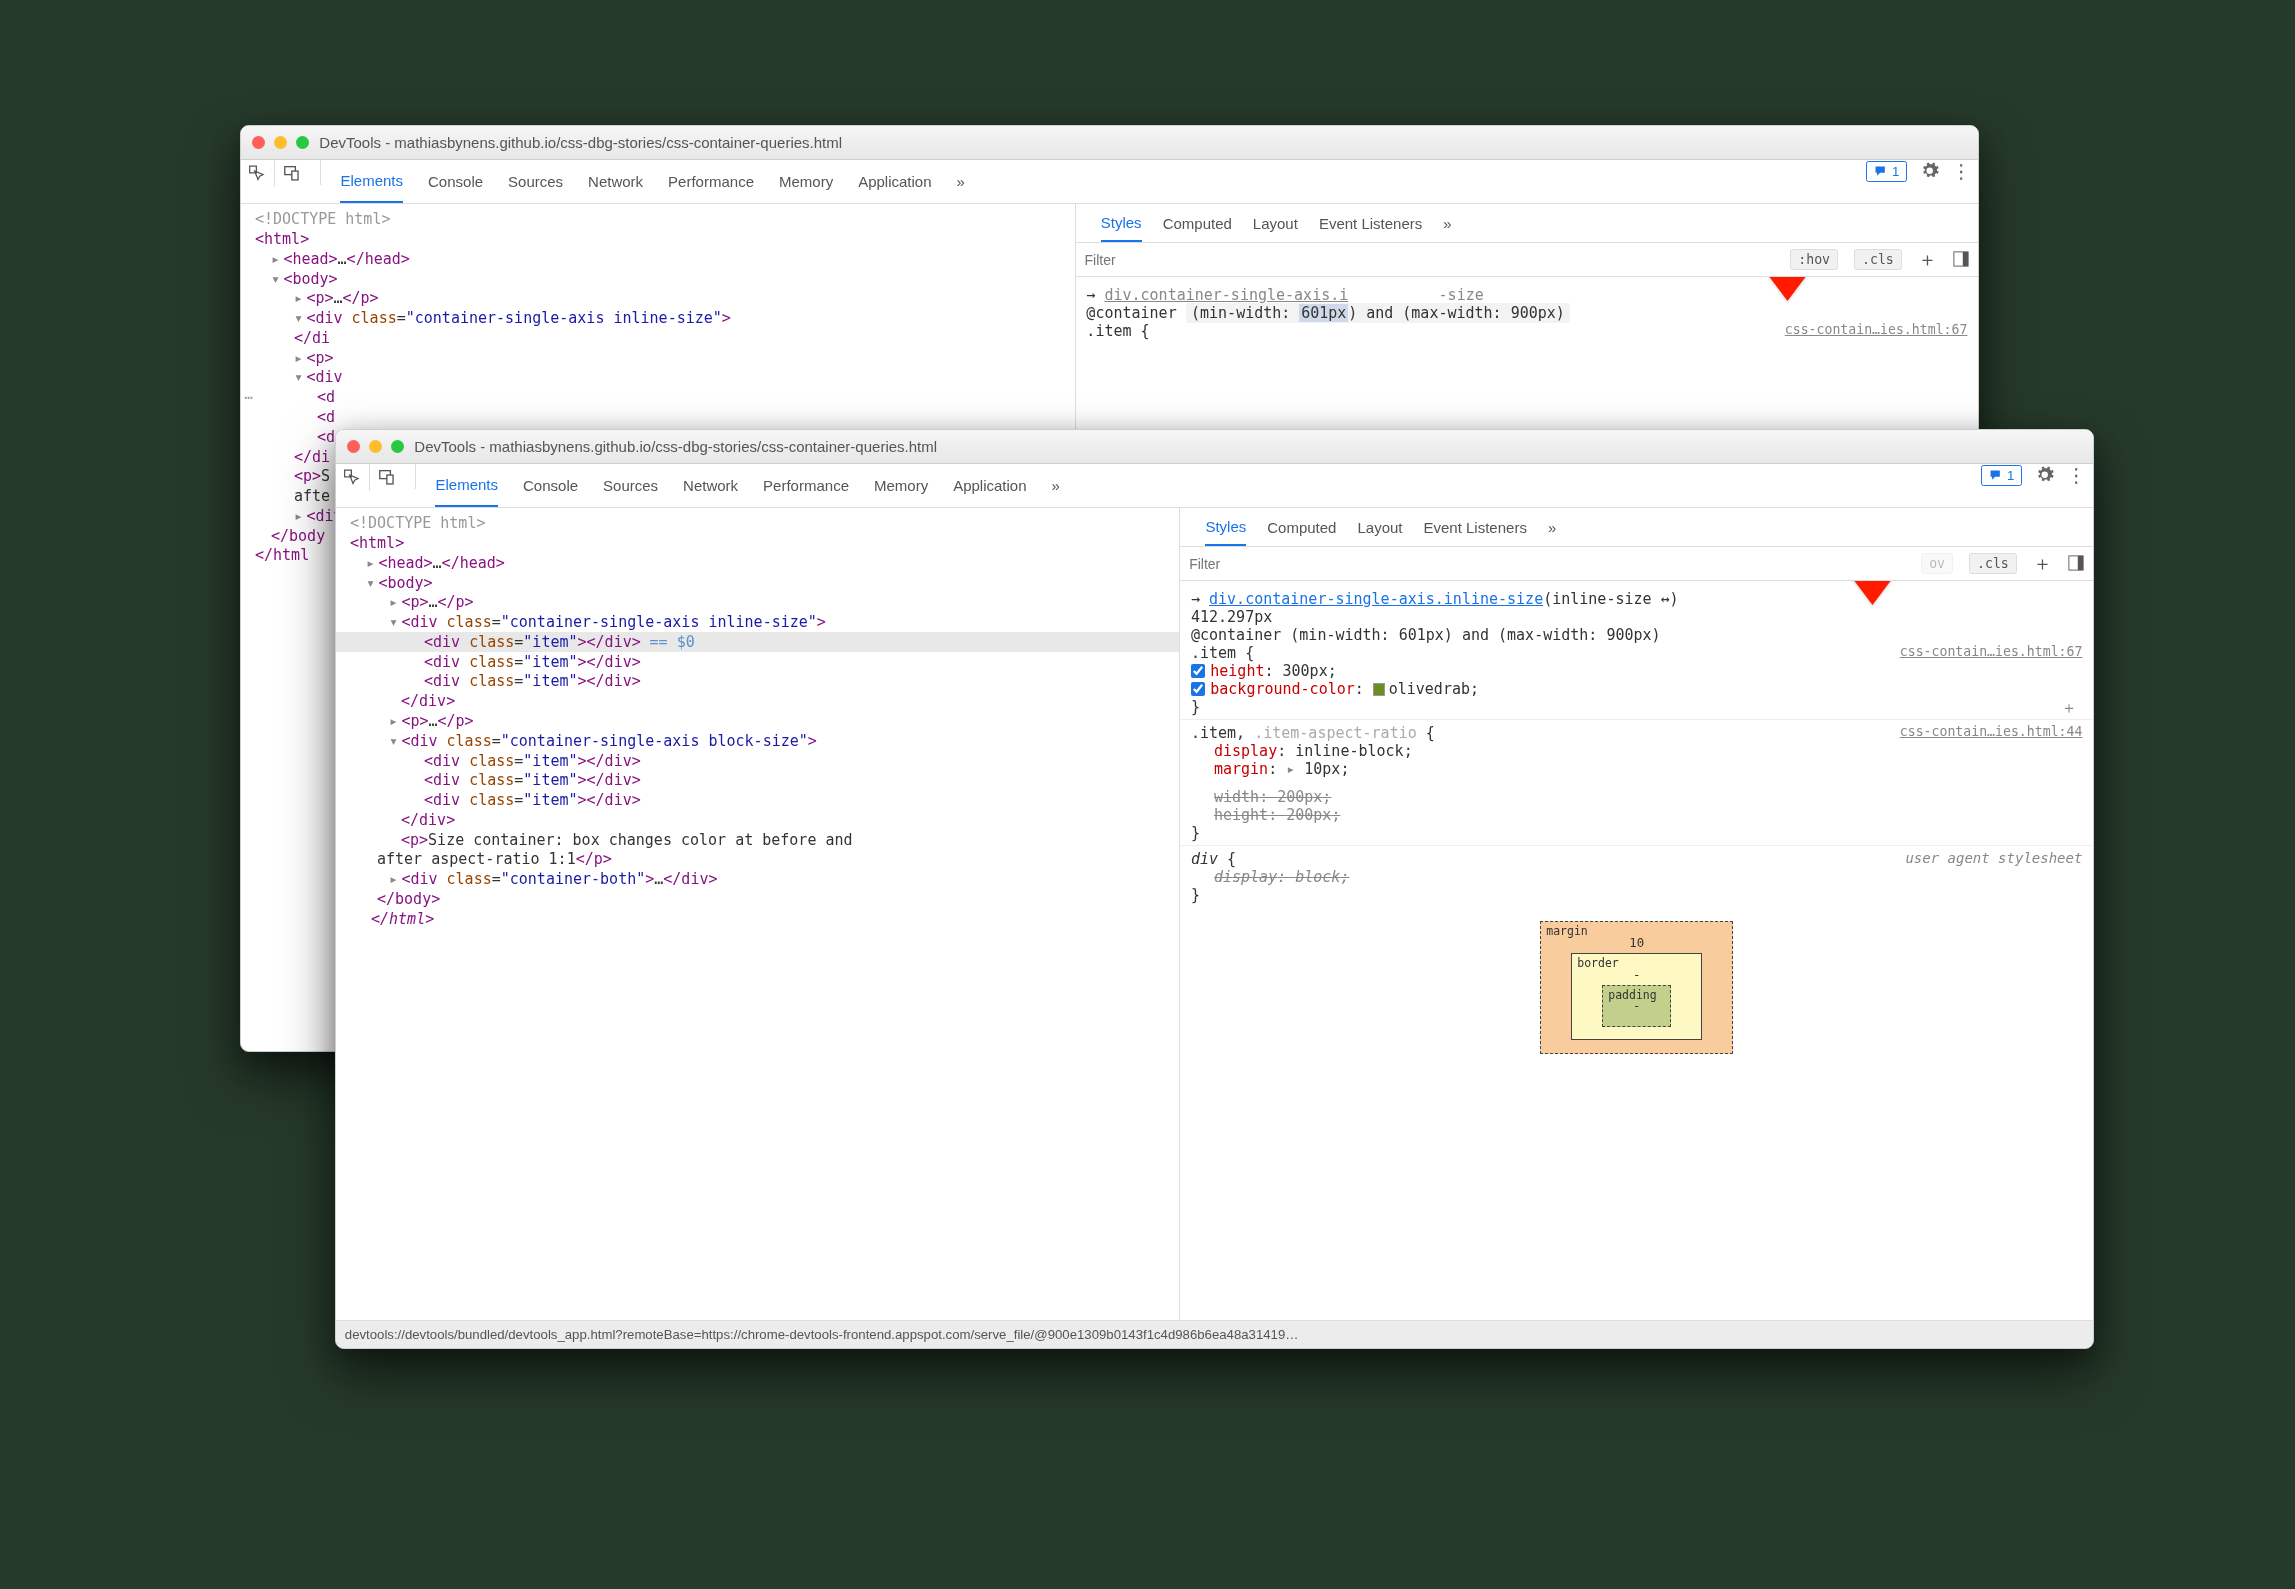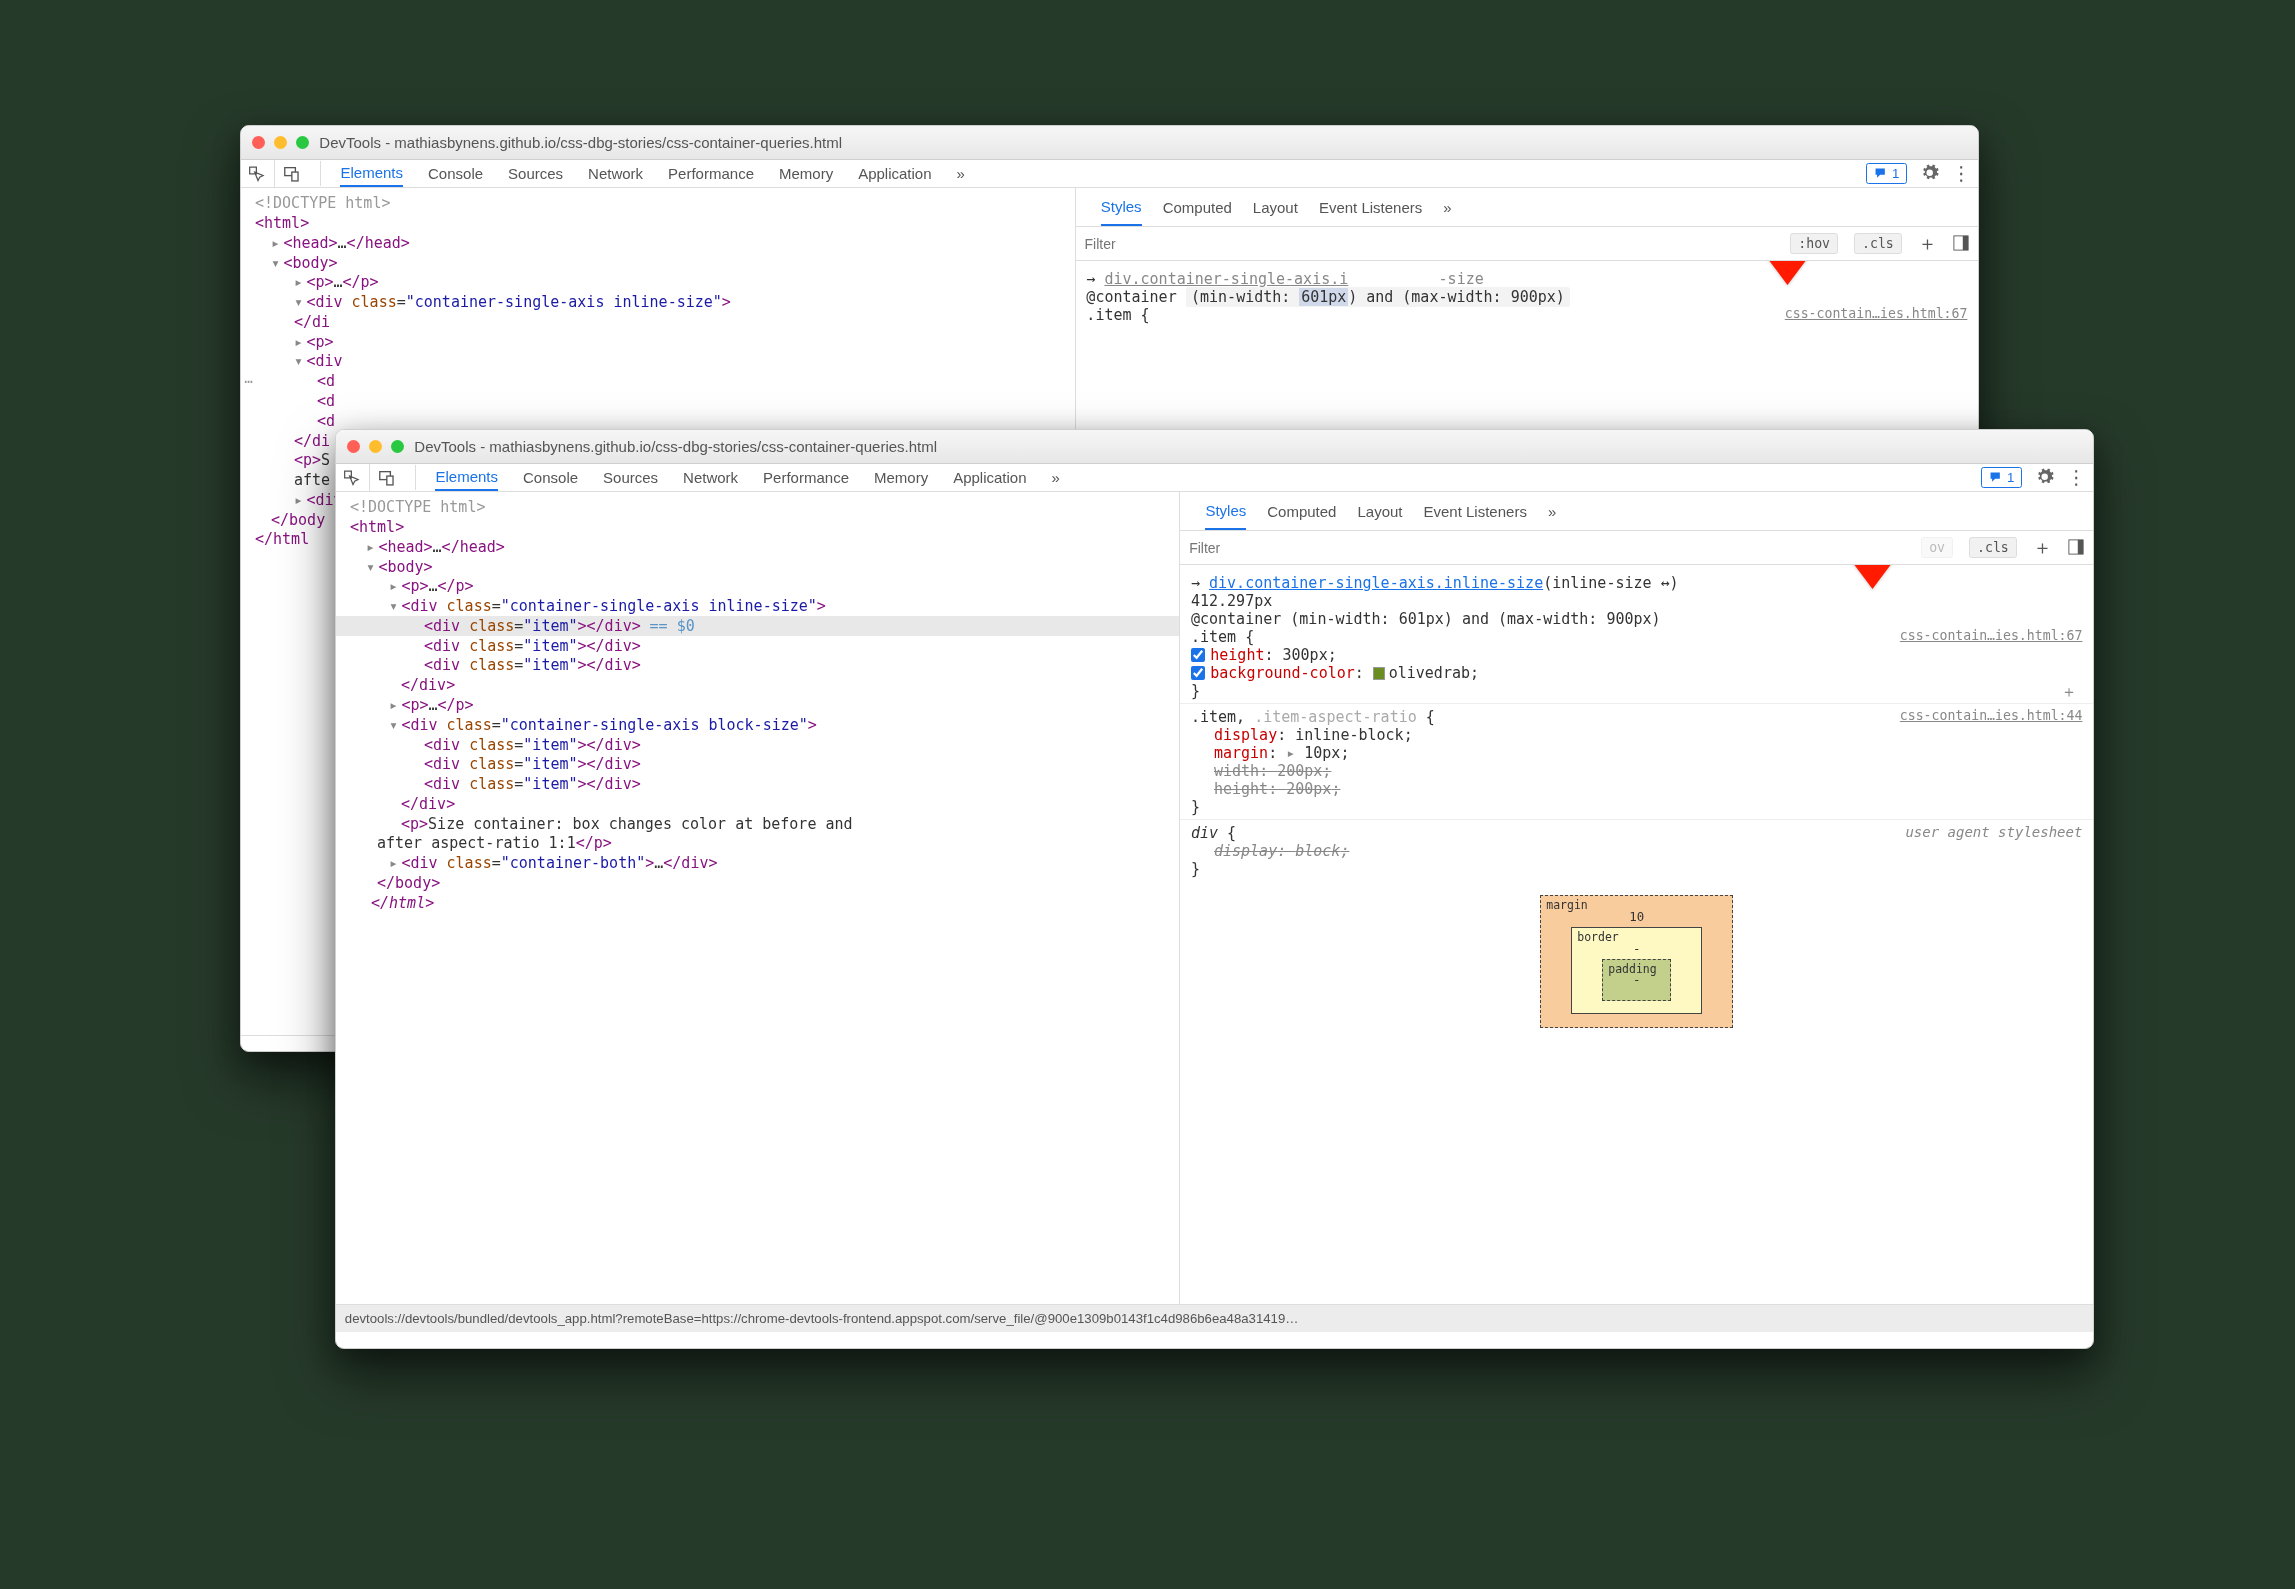--- a/index.html
+++ b/index.html
@@ -13,21 +13,21 @@
     box-shadow: 0 26.5px 53px rgba(0,0,0,.5), 0 8.8px 26.5px rgba(0,0,0,.3);
     border: 0.9px solid #cfcfcf;
     overflow: hidden;
   }
   .titlebar { height: 34px; background: linear-gradient(#f6f6f6,#e7e7e7); border-bottom:0.9px solid #cfcfcf; display:flex; align-items:center; padding:0 10.6px; gap:10.6px; }
   .traffic { display:flex; gap:8.8px; }
   .dot { width:13.2px; height:13.2px; border-radius:50%; }
   .dot.r{background:#ff5f57;} .dot.y{background:#ffbd2e;} .dot.g{background:#28c940;}
   .title { flex:1; font-size:15px; color:#555; font-weight:400; }
 
-  .tabsbar { height:28px; border-bottom:0.9px solid #ddd; display:flex; align-items:center; padding:0 7px; gap:3.5px;}
+  .tabsbar { height:44px; border-bottom:0.9px solid #ddd; display:flex; align-items:flex-start; padding:0 7px; gap:3.5px;}
   .tool-icon { width:26.5px; height:26.5px; display:flex; align-items:center; justify-content:center; color:#555; border-right:0.9px solid #ddd; padding-right:8.8px; margin-right:5.3px; }
   .tool-icon.noborder{border-right:none;margin-right:0;}
   .tabs { display:flex; gap:25px; height:100%; align-items:center; padding-left:8.8px;}
   .tab { height:100%; display:flex; align-items:center; font-size:15px; color:#555; cursor:pointer; }
   .tab.active { color:#1a73e8; border-bottom:2.6px solid #1a73e8; font-weight:500; }
   .right-tools {margin-left:auto; display:flex; align-items:center; gap:12.4px; color:#555;}
   .msg-badge{border:0.9px solid #1a73e8; color:#1a73e8; padding:1.8px 7px; border-radius:2.6px; display:flex; align-items:center; gap:5.3px; font-size:13.2px;}
 
   .split { display:flex; height:calc(100% - 44px - 34px); }
   .dom { flex:1; overflow:hidden; font-size:15px; padding:5.3px 0; color:#333; }
@@ -281,21 +281,21 @@
           <div>@container (min-width: 601px) and (max-width: 900px)</div>
           <div><span>.item {</span><span class="src">css-contain…ies.html:67</span></div>
           <div><input type="checkbox" class="chk" checked="" style=""><span class="prop">height</span>: <span class="pval">300px</span>;</div>
           <div><input type="checkbox" class="chk" checked="" style=""><span class="prop">background-color</span>: <span class="swatch"></span><span class="pval">olivedrab</span>;</div>
           <div>}<span class="plus">＋</span></div>
         </div>
         <div class="ruleblock">
           <div><span>.item,</span> <span style="color:#aaa;">.item-aspect-ratio</span> {<span class="src">css-contain…ies.html:44</span></div>
           <div style="padding-left:23px;"><span class="prop">display</span>: <span class="pval">inline-block</span>;</div>
           <div style="padding-left:23px;"><span class="prop">margin</span>: <span style="color:#888;">▸ </span><span class="pval">10px</span>;</div>
-          <div style="padding-left:23px;" class="strike"><span class="prop">width</span>: <span class="pval">200px</span>;</div>
+          <div style="padding-left:23px;margin-top:10px;" class="strike"><span class="prop">width</span>: <span class="pval">200px</span>;</div>
           <div style="padding-left:23px;" class="strike"><span class="prop">height</span>: <span class="pval">200px</span>;</div>
           <div>}</div>
         </div>
         <div class="ruleblock" style="border:none;">
           <div><i>div</i> {<span class="ua">user agent stylesheet</span></div>
           <div style="padding-left:23px;" class="strike"><i><span class="prop">display</span>: <span class="pval">block</span>;</i></div>
           <div>}</div>
         </div>
         <div class="boxmodel">
           <div class="box margin">

